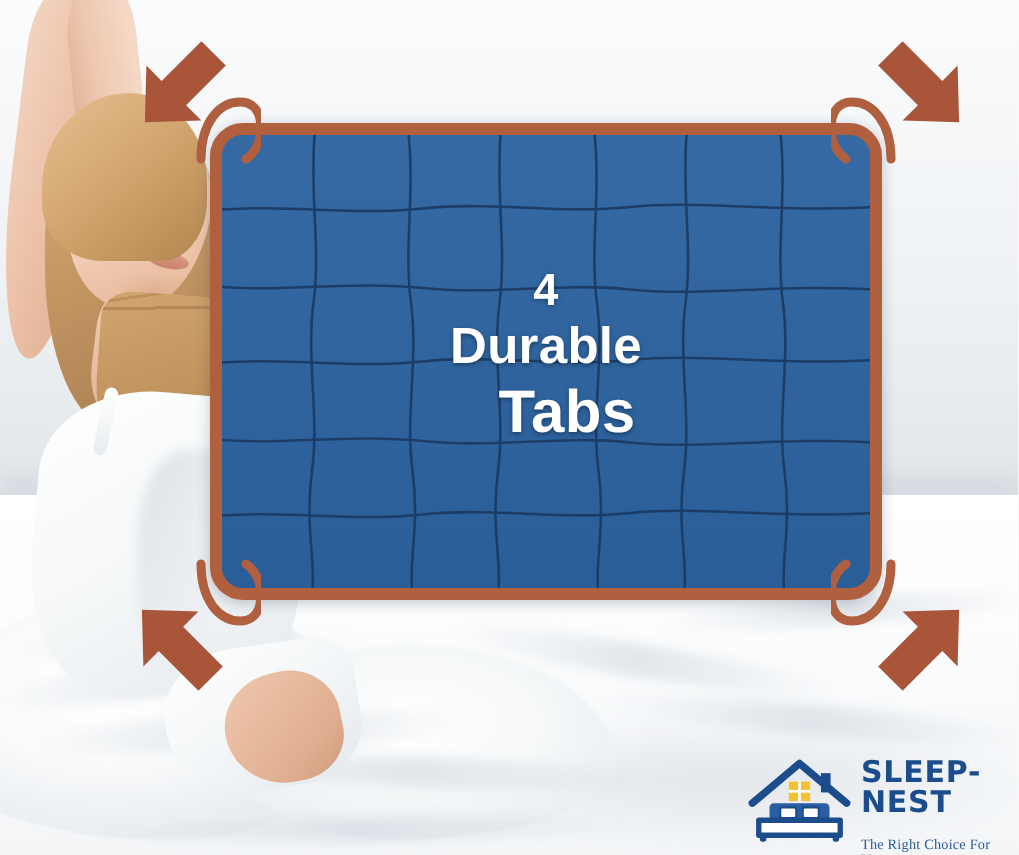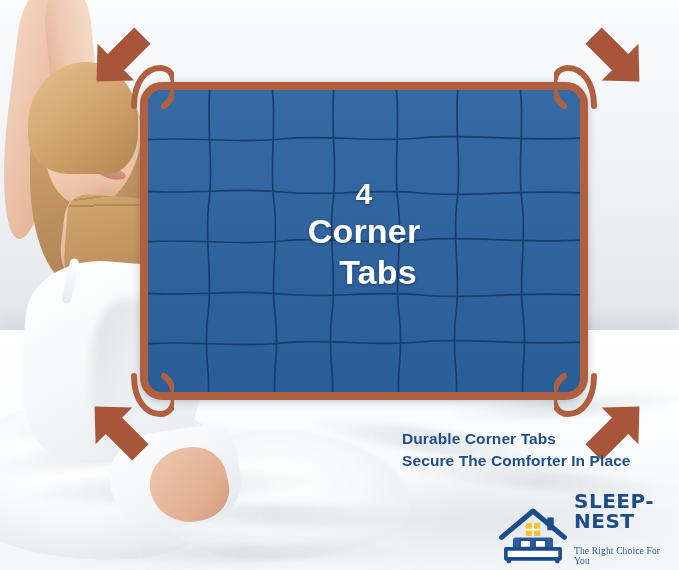--- a/index.html
+++ b/index.html
@@ -213,21 +213,21 @@
     text-align:center;
     color:#ffffff;
     font-weight:bold;
     line-height:1.18;
     text-shadow:0 1px 3px rgba(12,32,58,.55);
     letter-spacing:.2px;
     z-index:4;
   }
   .comforter-label .l1 { font-size:30px; display:block; }
   .comforter-label .l2 { font-size:34px; display:block; }
-  .comforter-label .l3 { font-size:34px; display:block;margin-left:28px; }
+  .comforter-label .l3 { font-size:40px; display:block;margin-left:28px; }
 
   
   .tab-loop { position:absolute; width:54px; height:52px; z-index:6; pointer-events:none; }
   .tab-loop.tl { left:-20px;  top:-22px; }
   .tab-loop.tr { right:-20px; top:-22px; transform:scaleX(-1); }
   .tab-loop.bl { left:-20px;  bottom:-22px; transform:scaleY(-1); }
   .tab-loop.br { right:-20px; bottom:-22px; transform:scale(-1,-1); }
 
   
   .arrow { position:absolute; z-index:9; }
@@ -247,21 +247,21 @@
     letter-spacing:.1px;
     text-shadow:0 1px 1px rgba(255,255,255,.85);
   }
   #caption span { display:block; white-space:nowrap; }
 
   
   #logo {
     position:absolute; left:496px; top:504px;
     width:176px; height:62px;
     z-index:11;
-    display:flex; align-items:flex-end; gap:4px;
+    display:flex; align-items:flex-start; gap:4px;
   }
   .logo-mark { width:74px; height:60px; flex:0 0 auto; }
   .logo-text { display:flex; flex-direction:column; justify-content:center; }
   .logo-name {
     font-size:20px; font-weight:bold; color:#1b4c8c;
     letter-spacing:.5px; line-height:1;
     font-family:"DejaVu Sans", sans-serif;
   }
   .logo-name .dash { color:#1b4c8c; }
   .logo-tag {
@@ -333,21 +333,21 @@
           <path d="M-4,50 C44,46 86,54 134,49 C182,44 224,53 272,48 C320,43 368,52 436,48"></path>
           <path d="M-4,101 C44,105 86,97 134,102 C182,107 224,98 272,103 C320,108 368,99 436,103"></path>
           <path d="M-4,152 C44,148 86,156 134,151 C182,146 224,155 272,150 C320,145 368,154 436,150"></path>
           <path d="M-4,203 C44,207 86,199 134,204 C182,209 224,200 272,205 C320,210 368,201 436,205"></path>
           <path d="M-4,254 C44,250 86,258 134,253 C182,248 224,257 272,252 C320,247 368,256 436,252"></path>
         </g>
       </svg>
 
       <div class="comforter-label">
         <span class="l1">4</span>
-        <span class="l2">Corner</span>
+        <span class="l2">Durable</span>
         <span class="l3">Tabs</span>
       </div>
     </div>
 
     <svg class="tab-loop tl" viewBox="0 0 54 52">
       <path d="M14,46 C14,22 26,8 40,8 C50,8 54,16 54,26 C54,34 50,42 44,46" fill="none" stroke="#b0603f" stroke-width="6" stroke-linecap="round"></path>
     </svg>
     <svg class="tab-loop tr" viewBox="0 0 54 52">
       <path d="M14,46 C14,22 26,8 40,8 C50,8 54,16 54,26 C54,34 50,42 44,46" fill="none" stroke="#b0603f" stroke-width="6" stroke-linecap="round"></path>
     </svg>
@@ -373,24 +373,20 @@
     <g transform="rotate(135 50 50)">
       <path d="M34,6 L66,6 L66,58 L86,58 L50,96 L14,58 L34,58 Z" fill="#a8553a"></path>
     </g>
   </svg>
   <svg class="arrow a-br" viewBox="0 0 100 100">
     <g transform="rotate(-135 50 50)">
       <path d="M34,6 L66,6 L66,58 L86,58 L50,96 L14,58 L34,58 Z" fill="#a8553a"></path>
     </g>
   </svg>
 
-  <div id="caption">
-    <span>Durable Corner Tabs</span>
-    <span>Secure The Comforter In Place</span>
-  </div>
 
   <div id="logo">
     <svg class="logo-mark" viewBox="0 0 100 84">
 
       <path d="M6,44 L50,7 L94,44" fill="none" stroke="#1b4c8c" stroke-width="7" stroke-linejoin="round" stroke-linecap="round"></path>
 
       <rect x="70" y="16" width="9" height="18" fill="#1b4c8c"></rect>
 
       <rect x="40" y="24" width="20" height="18" fill="#f2c230"></rect>
       <line x1="50" y1="24" x2="50" y2="42" stroke="#ffffff" stroke-width="2.6"></line>

